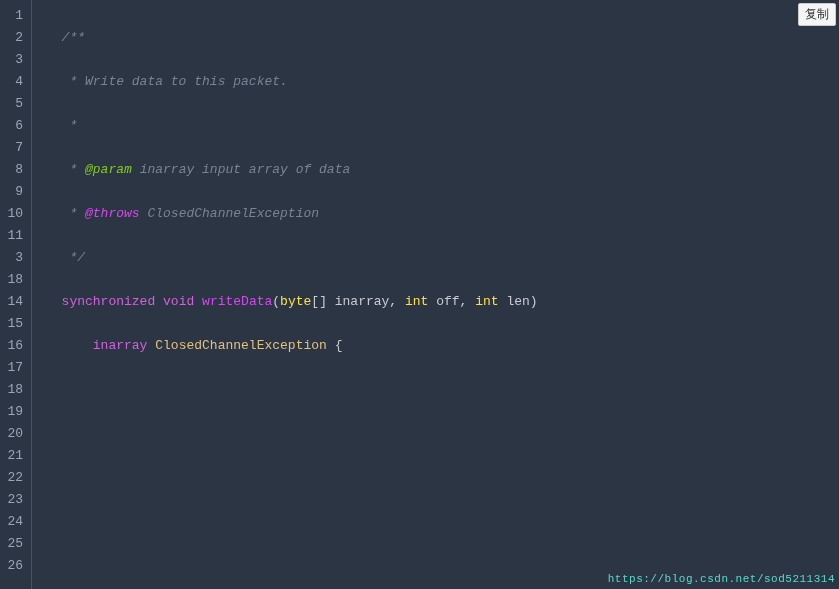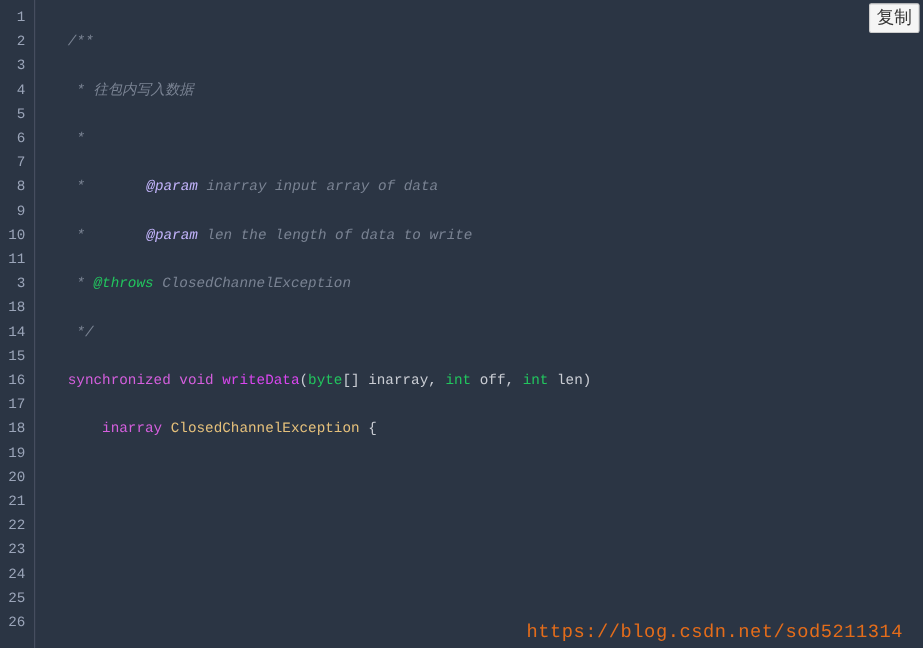--- a/index.html
+++ b/index.html
@@ -37,48 +37,48 @@
     flex: 1;
     color: #abb2bf;
     white-space: pre;
     line-height: 22px;
   }
   .code .line {
     height: 22px;
     line-height: 22px;
   }
   .c-comment { color: #7a8393; font-style: italic; }
-  .c-doctag { color: #c4b5fd; font-style: italic; margin-left: 48px; }
-  .c-doctag2 { color: #22c55e; font-style: italic; }
+  .c-doctag { color: #84cc16; font-style: italic; }
+  .c-doctag2 { color: #d946ef; font-style: italic; }
   .c-keyword { color: #d55fde; text-align: center; }
-  .c-type { color: #22c55e; }
+  .c-type { color: #fde047; }
   .c-fn { color: #d946ef; }
   .c-plain { color: #c9ccd3; }
   .c-class { color: #e5c07b; }
 
   .copy-btn {
     position: absolute;
     top: 3px;
     right: 3px;
     background: #f5f5f5;
     color: #333;
-    font-size: 16px;
+    font-size: 12px;
     font-family: "Microsoft YaHei", sans-serif;
     padding: 2px 6px;
     border: 1px solid #ccc;
     border-radius: 2px;
     cursor: pointer;
     z-index: 5;
   }
   .watermark {
     position: absolute;
     bottom: 4px;
-    right: 18px;
-    color: #f97316;
-    font-size: 17px;
+    right: 4px;
+    color: #5eead4;
+    font-size: 11px;
     font-family: 'Courier New', monospace;
     opacity: 0.9;
     font-style: normal;
     letter-spacing: 0.5px;
     white-space: nowrap;
   }
 </style>
 </head>
 <body>
 
@@ -109,24 +109,23 @@
       <div class="ln">21</div>
       <div class="ln">22</div>
       <div class="ln">23</div>
       <div class="ln">24</div>
       <div class="ln">25</div>
       <div class="ln">26</div>
     </div>
 
   <div class="code">
 <div class="line"><span class="c-comment"><span>  </span><span>/**</span></span></div>
-<div class="line"><span class="c-comment"><span>   </span><span>* 往包内写入数据</span></span></div>
+<div class="line"><span class="c-comment"><span>   </span><span>* Write data to this packet.</span></span></div>
 <div class="line"><span class="c-comment"><span>   </span><span>*</span></span></div>
 <div class="line"><span class="c-comment"><span>   </span><span>* </span><span class="c-doctag">@param</span><span> inarray input array of data</span></span></div>
-<div class="line"><span class="c-comment"><span>   </span><span>* </span><span class="c-doctag">@param</span><span> len the length of data to write</span></span></div>
 <div class="line"><span class="c-comment"><span>   </span><span>* </span><span class="c-doctag2">@throws</span><span> ClosedChannelException</span></span></div>
 <div class="line"><span class="c-comment"><span>   </span><span>*/</span></span></div>
 <div class="line">  <span class="c-keyword">synchronized</span> <span class="c-keyword">void</span> <span class="c-fn">writeData</span><span class="c-plain">(</span><span class="c-type">byte</span><span class="c-plain">[] inarray, </span><span class="c-type">int</span><span class="c-plain"> off, </span><span class="c-type">int</span><span class="c-plain"> len)</span></div>
 <div class="line">      <span class="c-keyword">inarray</span> <span class="c-class">ClosedChannelException</span><span class="c-plain"> {</span></div>
 <div class="line"></div>
 
 
 
 
 

